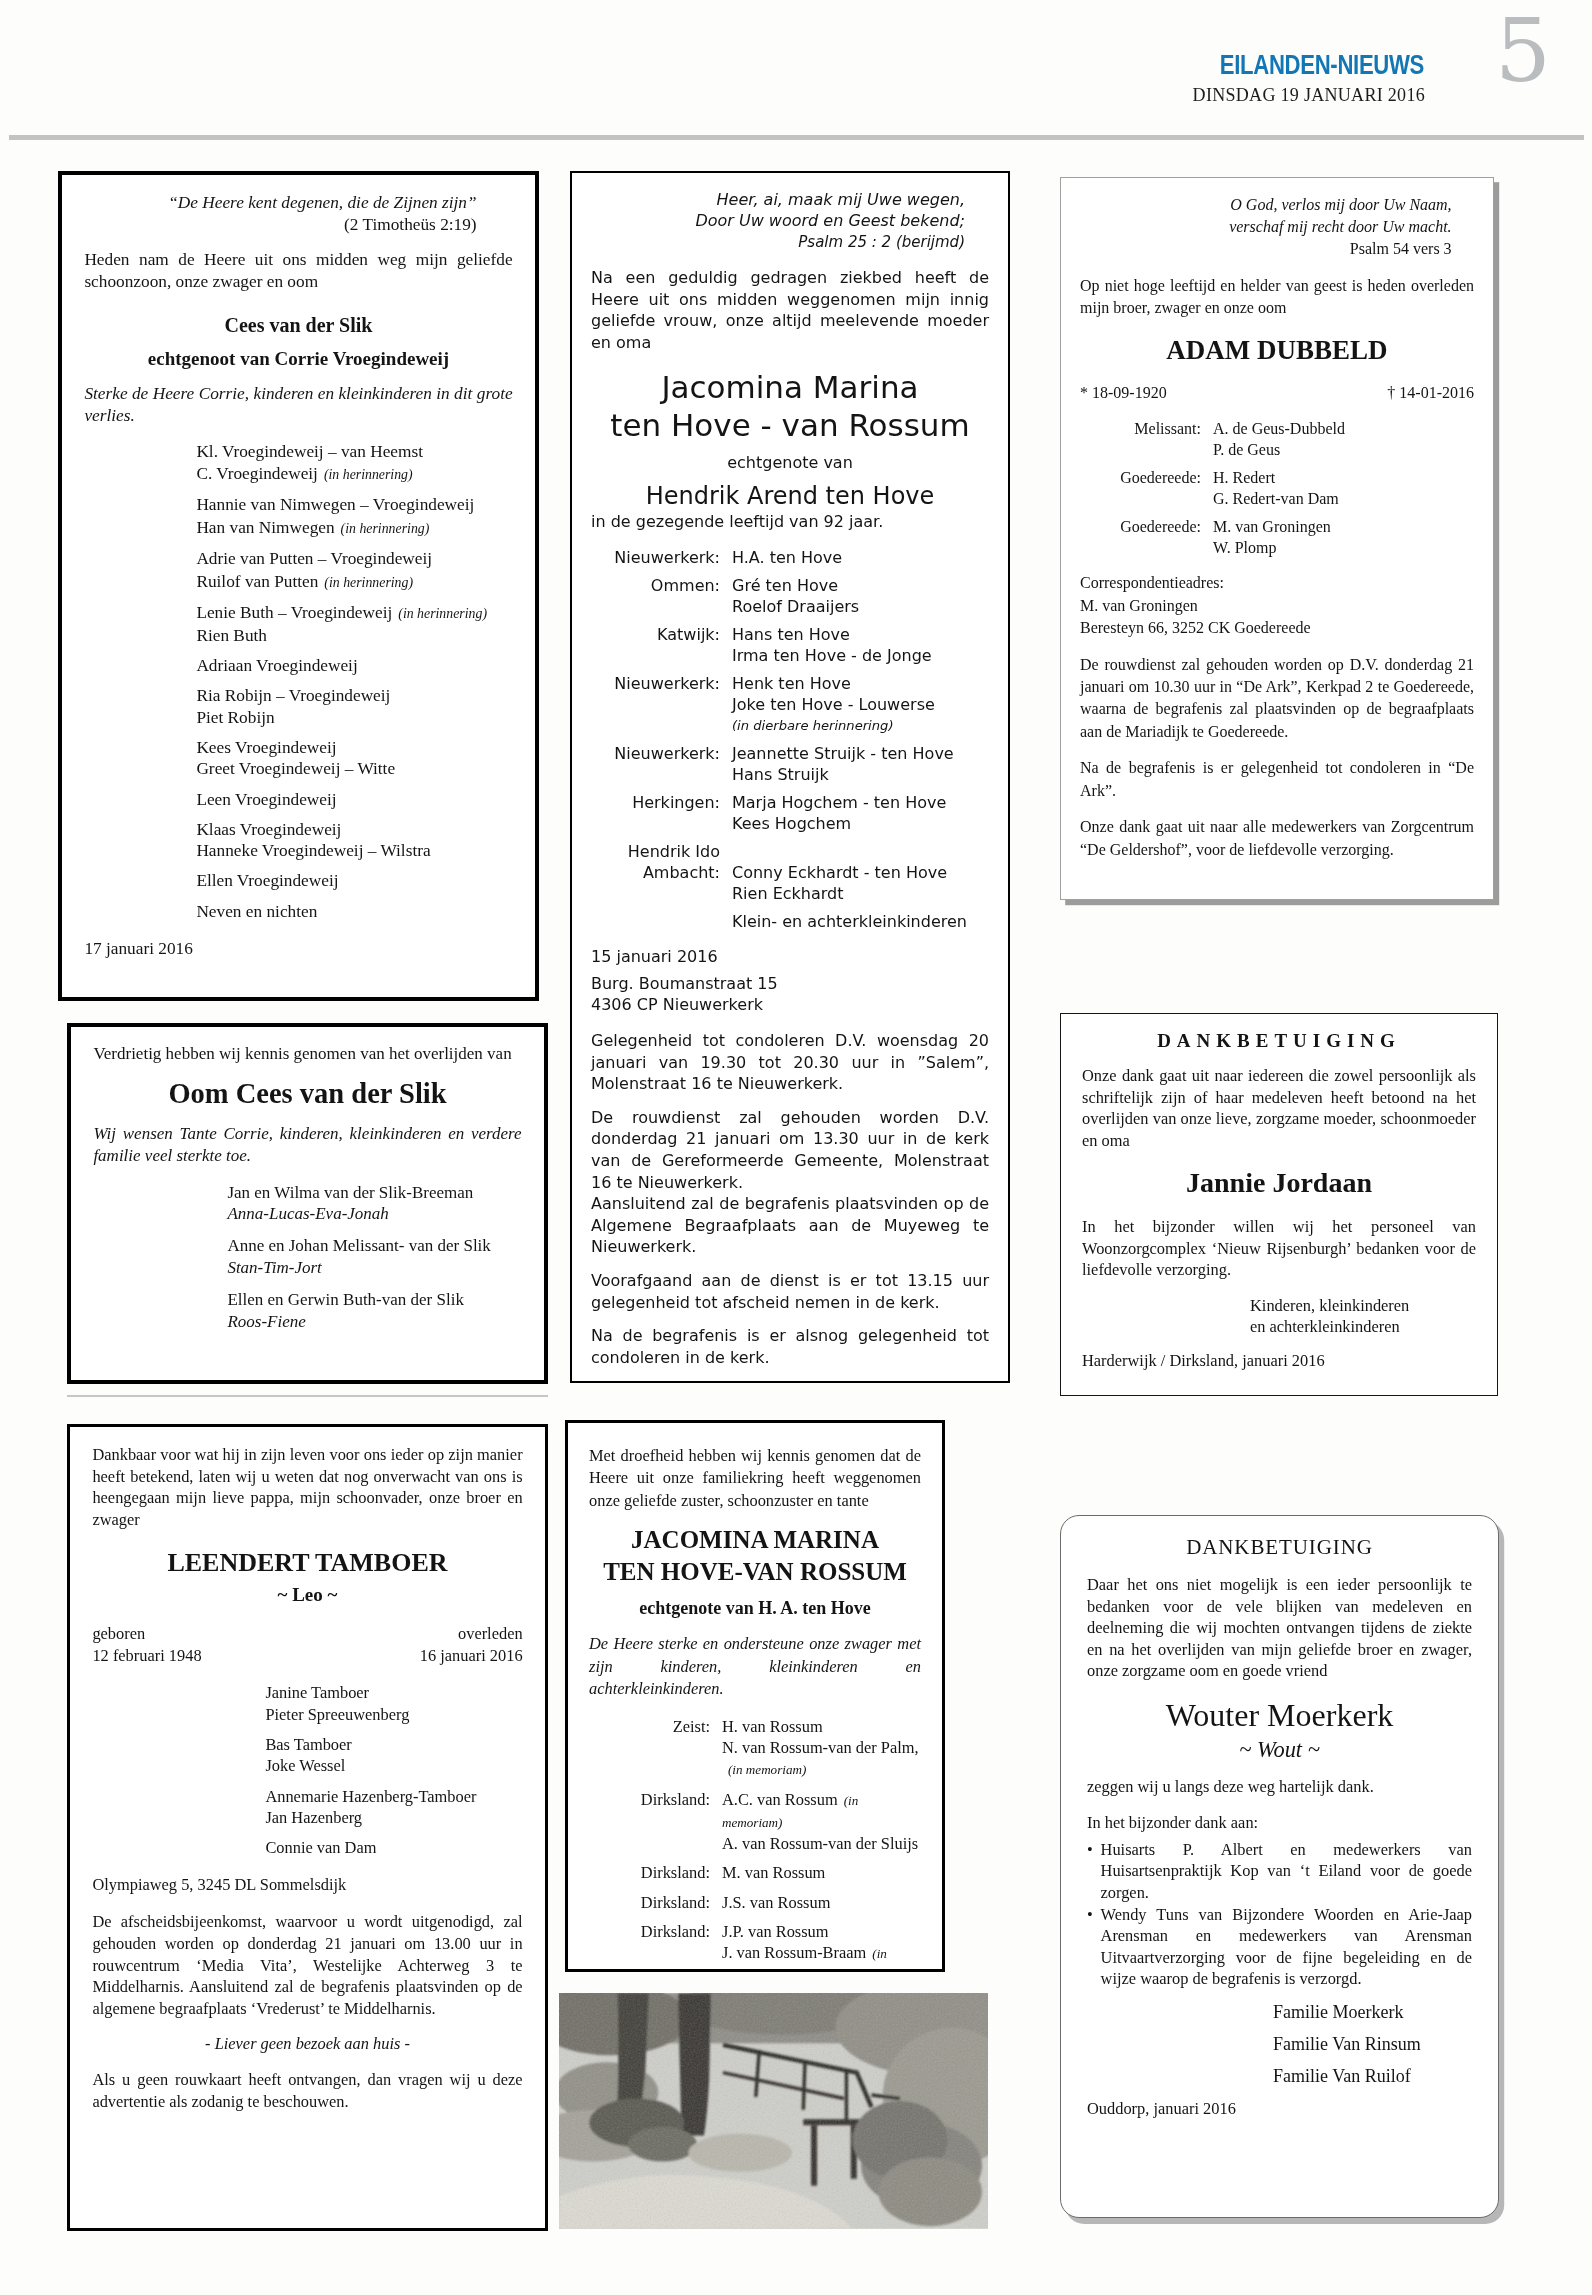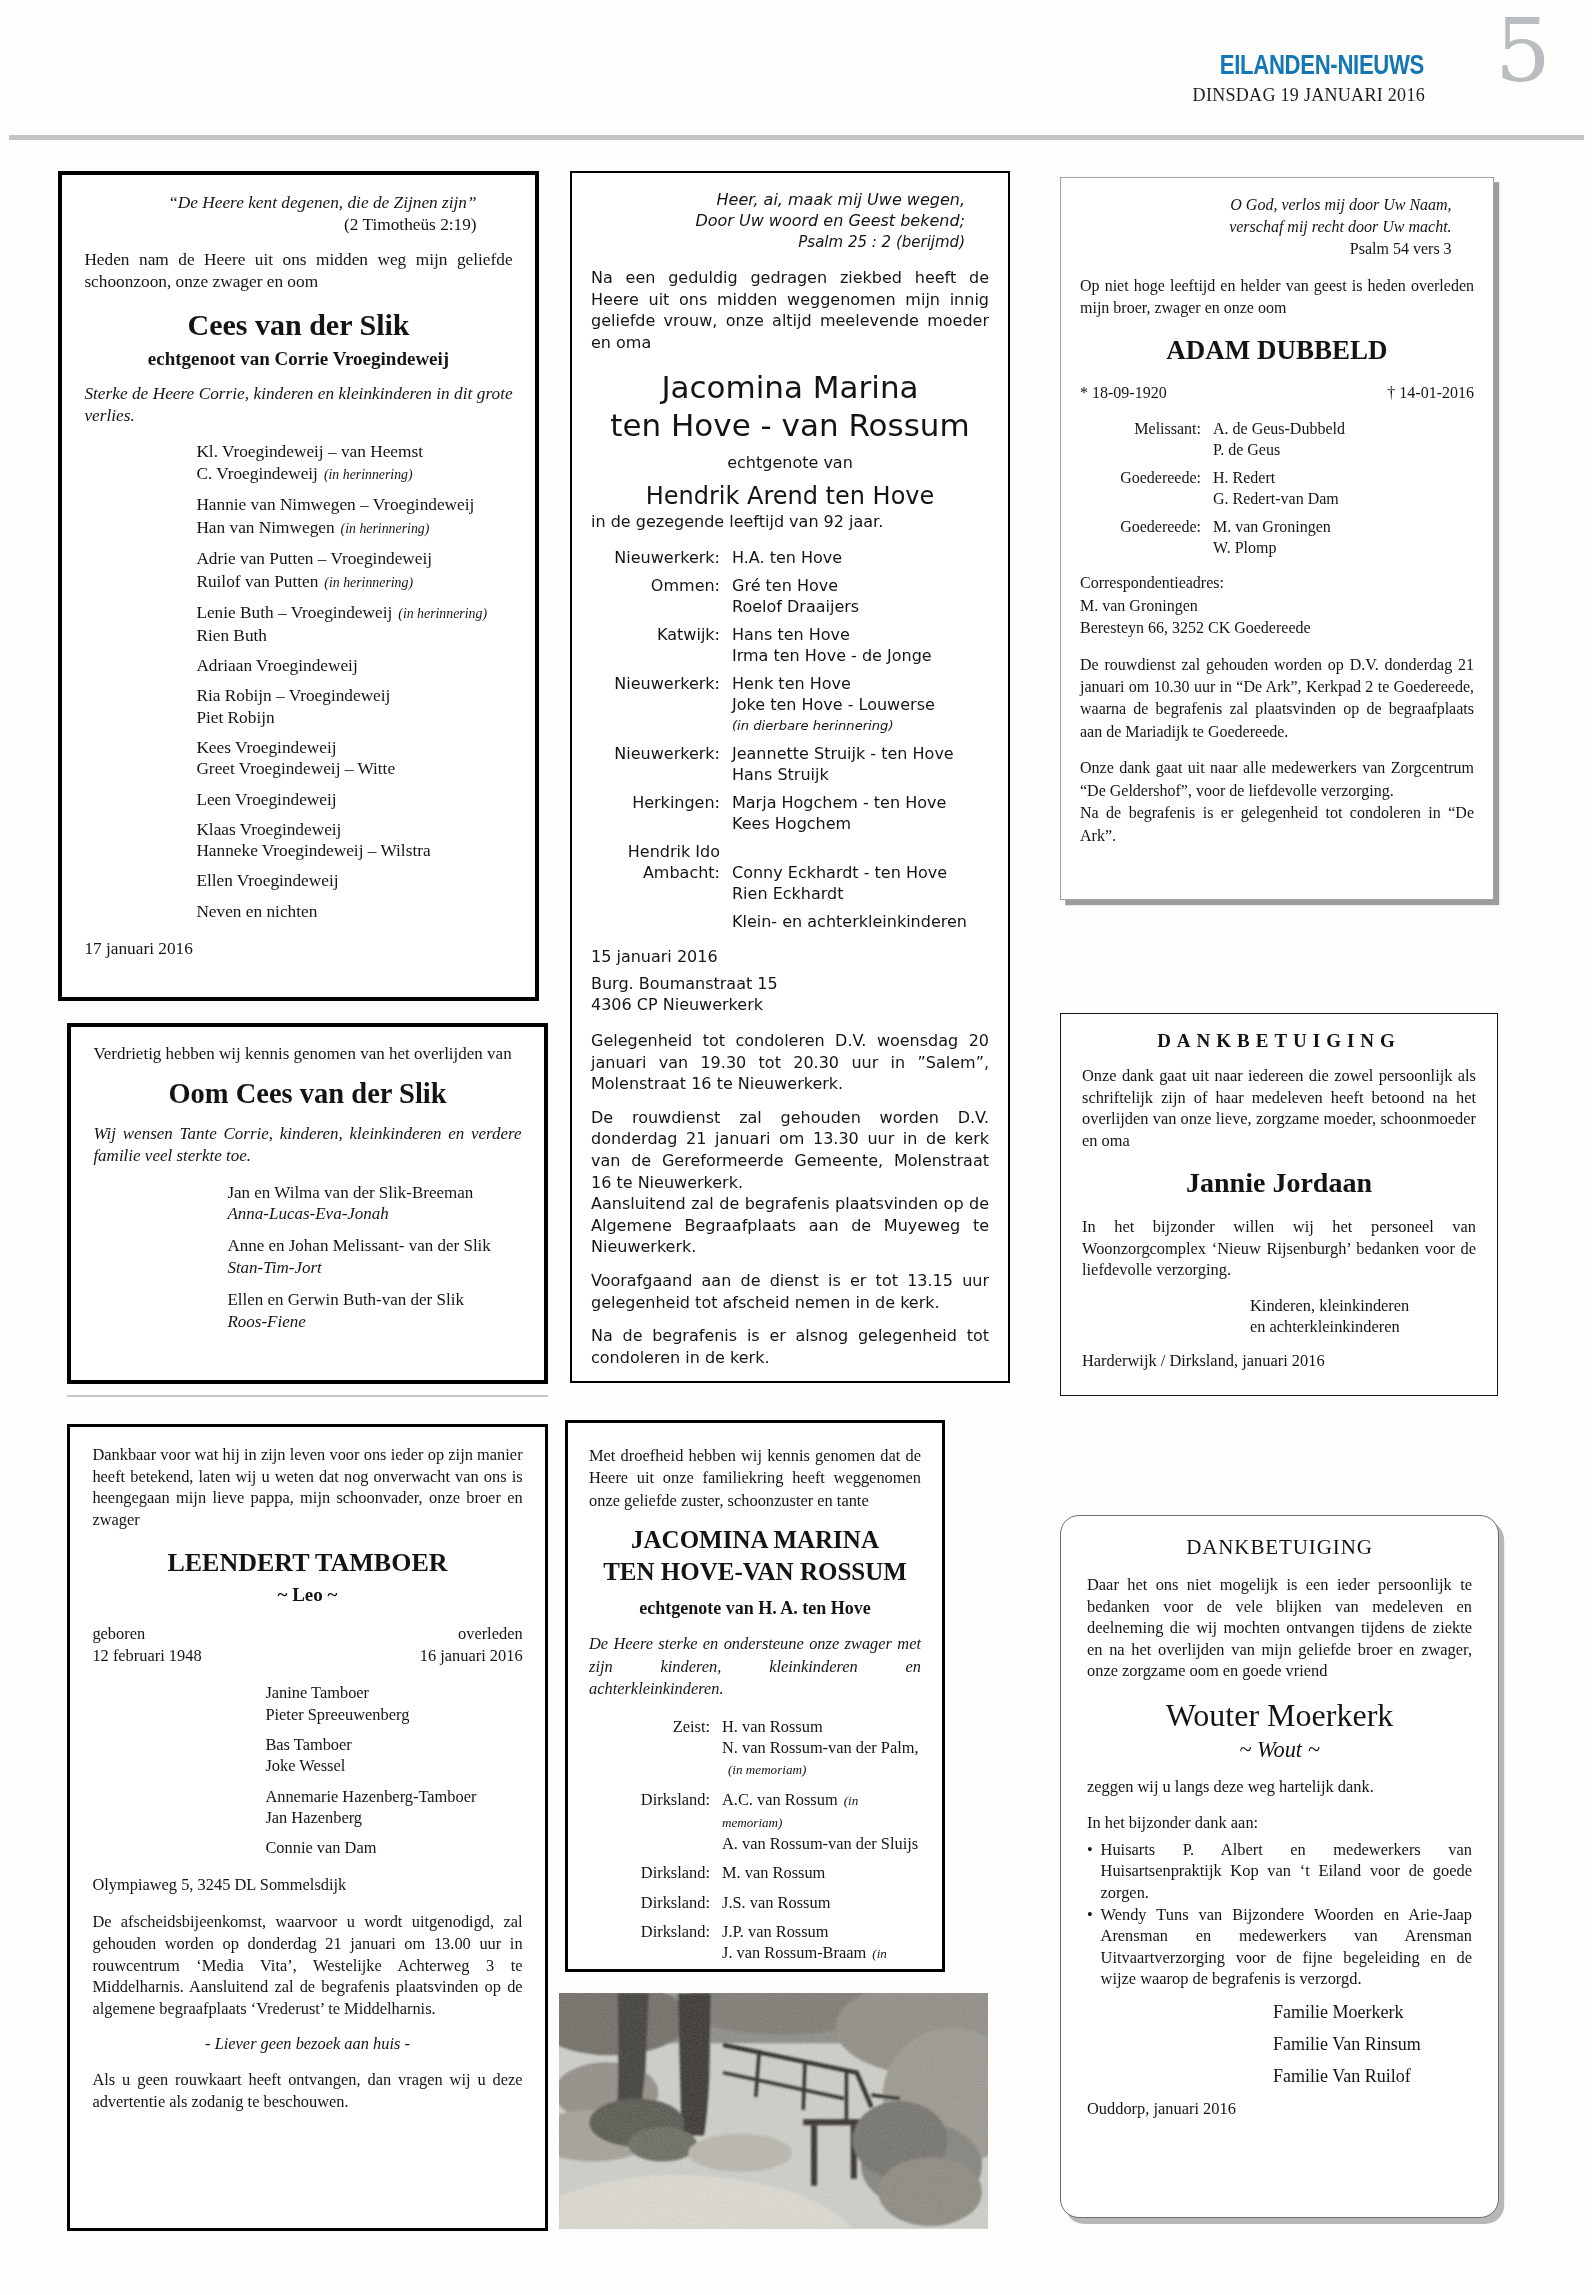--- a/index.html
+++ b/index.html
@@ -39,21 +39,21 @@
   .c{text-align:center;}
   .r{text-align:right;}
   .i{font-style:italic;}
   .b{font-weight:bold;}
   .pre{white-space:pre-line;}
   .sm{font-size:0.82em;}
   .note{font-style:italic;font-size:0.8em;margin-left:6px;}
   .mb6{margin-bottom:5.2px;}.mb10{margin-bottom:8.6px;}.mb14{margin-bottom:12px;}
   .mb16{margin-bottom:14px;}.mb18{margin-bottom:15.5px;}.mb20{margin-bottom:17.3px;}
   .mt8{margin-top:7px;}.mt10{margin-top:8.6px;}.mt12{margin-top:10.4px;}
-  .name-xl{font-size:30px;line-height:36px;}
+  .name-xl{font-size:20px;line-height:36px;}
   
   .prow{display:flex;gap:12px;line-height:21px;}
   .prow .pl{flex:none;width:129px;text-align:right;white-space:pre-line;}
   .prow .pn{flex:1;text-align:left;}
   #box-tenhove-serif .prow .pl, #box-dubbeld .prow .pl{width:121px;}
   
   .ind-slik{padding-left:112px;}
   .ind-oomslik{padding-left:134px;}
   .ind-tamboer{padding-left:173px;}
   .ind-jordaan{padding-left:168px;}
@@ -354,22 +354,22 @@
       </div>
     <div class="prow" style="margin-bottom:14px;">
         <span class="pl"></span>
         <span class="pn">W. Plomp</span>
       </div>
   </div>
   <div class="pre mb16">Correspondentieadres:
 M. van Groningen
 Beresteyn 66, 3252 CK Goedereede</div>
   <div class="j mb16">De rouwdienst zal gehouden worden op D.V. donderdag 21 januari om 10.30 uur in “De Ark”, Kerkpad 2 te Goedereede, waarna de begrafenis zal plaatsvinden op de begraafplaats aan de Mariadijk te Goedereede.</div>
+  <div class="j mb16">Na de begrafenis is er gelegenheid tot condoleren in “De Ark”.</div>
   <div class="j">Onze dank gaat uit naar alle medewerkers van Zorgcentrum “De Geldershof”, voor de liefdevolle verzorging.</div>
-  <div class="j mb16">Na de begrafenis is er gelegenheid tot condoleren in “De Ark”.</div>
 </div>
 
 <div class="notice" id="box-jordaan">
   <div class="c b mb16" style="font-size:19px;letter-spacing:6px;">DANKBETUIGING</div>
   <div class="j mb16">Onze dank gaat uit naar iedereen die zowel persoonlijk als schriftelijk zijn of haar medeleven heeft betoond na het overlijden van onze lieve, zorgzame moeder, schoonmoeder en oma</div>
   <div class="c b mb18" style="font-size:28px;line-height:35px;">Jannie Jordaan</div>
   <div class="j mb16">In het bijzonder willen wij het personeel van Woonzorgcomplex ‘Nieuw Rijsenburgh’ bedanken voor de liefdevolle verzorging.</div>
   <div class="ind-jordaan pre mb14">Kinderen, kleinkinderen
 en achterkleinkinderen</div>
   <div>Harderwijk / Dirksland, januari 2016</div>

